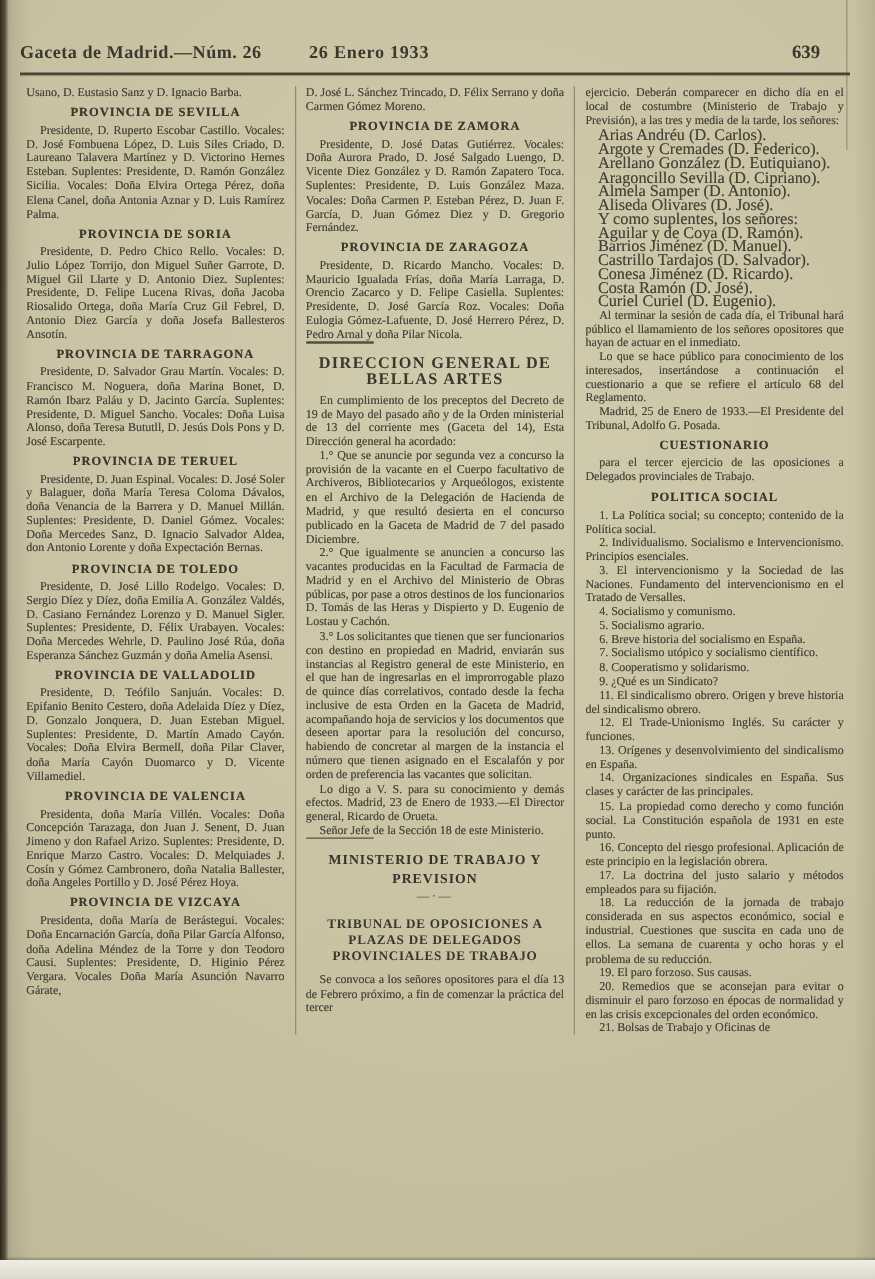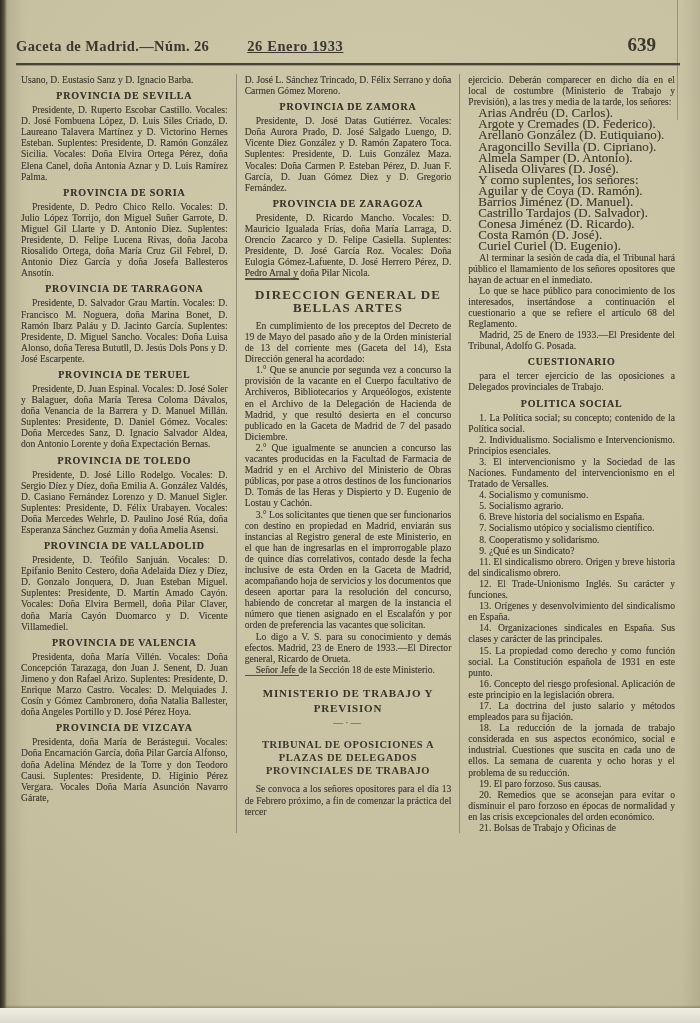--- a/index.html
+++ b/index.html
@@ -17,22 +17,22 @@
       linear-gradient(270deg, rgba(90,80,55,.14) 0px, rgba(90,80,55,0) 18px),
       #cdc6a5;
     box-shadow:0 3px 6px rgba(40,35,20,.45);
   }
   .binding{position:absolute;left:0;top:0;width:7px;height:1008px;
     background:linear-gradient(90deg,#19150e 0%,#4a4030 55%,rgba(74,64,48,0) 100%);opacity:.85;}
   .crease{position:absolute;right:22px;top:0;width:1px;height:120px;background:rgba(70,60,40,.35);}
   .content{position:absolute;left:16px;top:34px;width:664px;}
   .hdr{display:flex;align-items:baseline;color:#3c382e;}
   .hdr .masthead{font-weight:bold;font-size:14.5px;letter-spacing:.4px;}
-  .hdr .issue-date{font-weight:bold;font-size:14.5px;margin-left:38px;letter-spacing:.6px;text-decoration:underline;}
-  .hdr .pageno{margin-left:auto;font-weight:bold;font-size:19px;margin-right:24px;}
+  .hdr .issue-date{font-weight:bold;font-size:14.5px;margin-left:38px;letter-spacing:.6px;}
+  .hdr .pageno{margin-left:auto;font-weight:bold;font-size:15px;margin-right:24px;}
   .hdr-rule{height:2px;background:#464234;margin-top:7px;box-shadow:0 1px 0 rgba(70,66,52,.35);}
   .columns{display:flex;margin-top:9px;align-items:stretch;}
   .col{width:212px;padding:0 5px;color:#45423a;}
   .vrule{width:1px;background:linear-gradient(#5c5747,#6a6452);opacity:.55;margin:0 3px;}
   p,div.blk{margin:0;}
   .para{
     font-size:9.6px;line-height:11.1px;text-align:justify;
     text-shadow:0 0 .5px rgba(64,58,44,.55);
   }
   .indent{text-indent:11px;}

